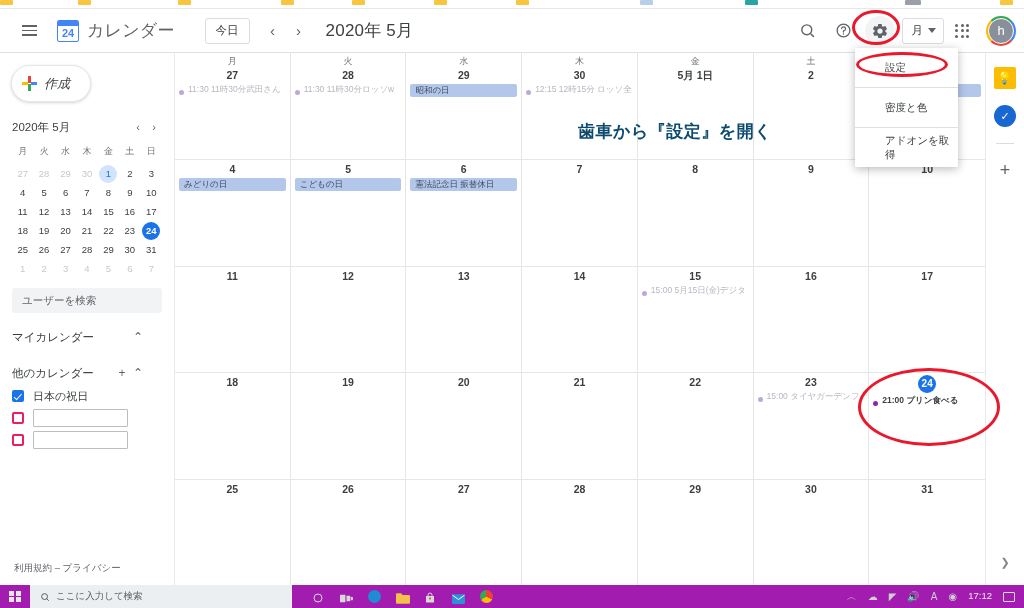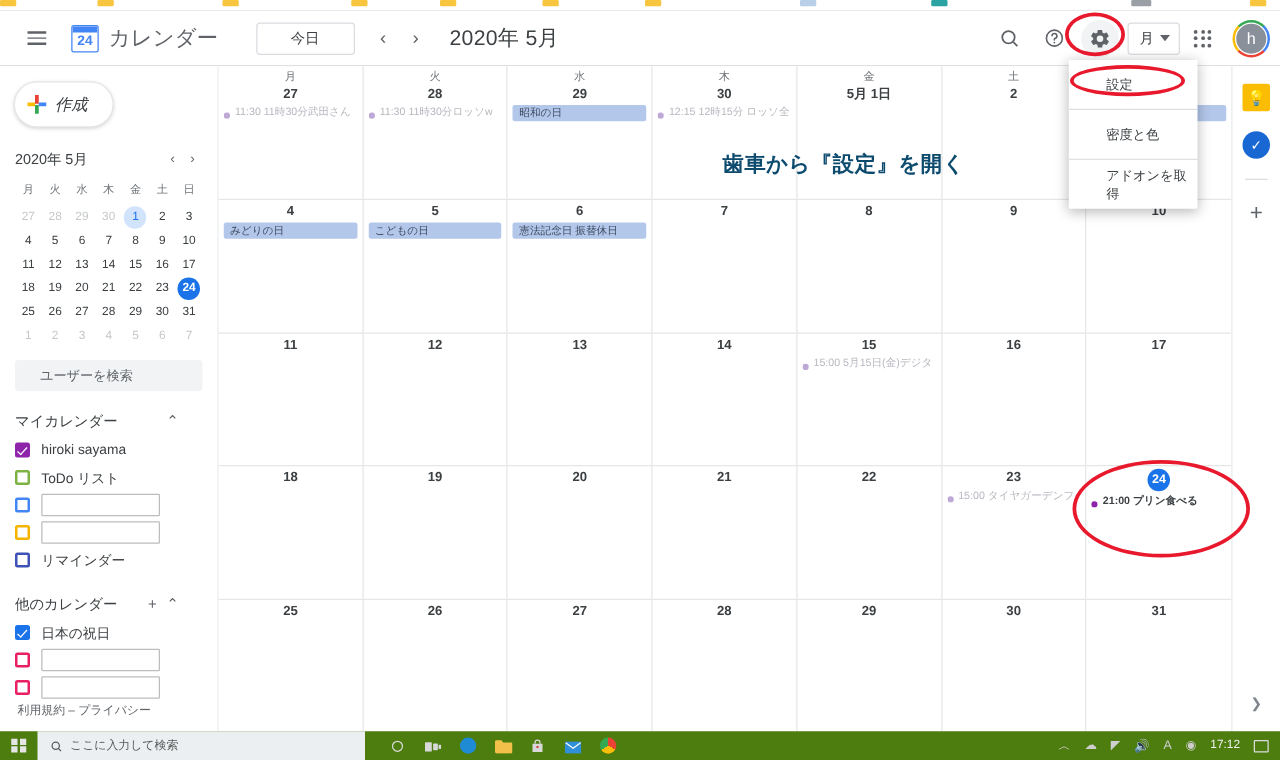--- a/index.html
+++ b/index.html
@@ -44,21 +44,21 @@
     background: #4285f4;
   }
   .logo-num {
     font-size: 11px; font-weight: bold; color: #4285f4; line-height: 1;
     position: relative; z-index: 2; padding-bottom: 2px;
   }
   .app-title {
     font-size: 17px; color: #5f6368; margin-left: 8px; letter-spacing: .2px;
   }
   .today-btn {
-    margin-left: 30px; height: 26px; padding: 0 27px; border: 1px solid #dadce0;
+    margin-left: 30px; height: 26px; padding: 0 10px; border: 1px solid #dadce0;
     border-radius: 3px; background: #fff; font-size: 11.5px; color: #3c4043;
     cursor: pointer; display: flex; align-items: center;
   }
   .navarrow {
     width: 26px; height: 26px; display: flex; align-items: center;
     justify-content: center; color: #5f6368; font-size: 15px; cursor: pointer;
     border-radius: 50%;
   }
   .navarrow.first { margin-left: 10px; }
   .period-title {
@@ -126,21 +126,21 @@
     font-size: 9.5px; color: #3c4043; text-align: center; height: 18px;
     line-height: 18px; cursor: pointer; border-radius: 50%;
     margin: 0 auto; width: 18px;
   }
   .mc-day.mute { color: #c5c8cb; }
   .mc-day.sel { background: #d2e3fc; color: #1a73e8; }
   .mc-day.today { background: #1a73e8; color: #fff; font-weight: bold; }
 
   .user-search {
     margin: 10px 12px 0 12px; height: 25px; background: #f1f3f4;
-    border-radius: 3px; display: flex; align-items: center; padding-left: 20px;
+    border-radius: 3px; display: flex; align-items: center; padding-left: 10px;
     font-size: 10.5px; color: #5f6368; cursor: text;
   }
 
   .cal-section { margin: 12px 28px 0 12px; }
   .cs-head { display: flex; align-items: center; height: 24px; }
   .cs-title { font-size: 11.5px; color: #3c4043; flex: 1; }
   .cs-ico { width: 16px; height: 16px; display:flex; align-items:center;
     justify-content:center; color: #5f6368; font-size: 12px; cursor: pointer; }
   .cal-row { display: flex; align-items: center; height: 22px; gap: 9px; }
   .cbox { width: 12px; height: 12px; border-radius: 2px; border: 2px solid;
@@ -232,21 +232,21 @@
     position: absolute; border: 3px solid #e8192c; border-radius: 50%;
     z-index: 55; pointer-events: none; background: transparent;
   }
   .el-gear { left: 852px; top: 10px; width: 48px; height: 35px; }
   .el-settings { left: 856px; top: 52px; width: 92px; height: 25px; }
   .el-event { left: 858px; top: 368px; width: 142px; height: 78px; }
 
   
   .taskbar {
     position: absolute; bottom: 0; left: 0; width: 1024px; height: 23px;
-    background: #4d7c0f; display: flex; align-items: center;
+    background: #a21caf; display: flex; align-items: center;
   }
   .tb-start { width: 30px; display: flex; align-items: center;
     justify-content: center; }
   .win-logo { display: grid; grid-template-columns: 5px 5px;
     grid-template-rows: 5px 5px; gap: 1.5px; }
   .win-logo i { background: #e6e6e6; display: block; }
   .tb-search {
     width: 262px; height: 23px; background: #eceff1; display: flex;
     align-items: center; gap: 6px; padding-left: 10px;
     font-size: 9.5px; color: #5a5a5a;
@@ -409,42 +409,20 @@
         </div>
     </div>
 
     <div class="user-search">ユーザーを検索</div>
 
     <div class="cal-section">
       <div class="cs-head">
         <div class="cs-title">マイカレンダー</div>
         <div class="cs-ico">⌃</div>
       </div>
-      <div id="my-cal-list">
-          <div class="cal-row">
-            <div class="cbox checked" style="border-color: rgb(142, 36, 170); background: rgb(142, 36, 170);"></div>
-            <div class="cal-name">hiroki sayama</div>
-          </div>
-          <div class="cal-row">
-            <div class="cbox" style="border-color: rgb(124, 179, 66);"></div>
-            <div class="cal-name">ToDo リスト</div>
-          </div>
-          <div class="cal-row">
-            <div class="cbox" style="border-color: rgb(66, 133, 244);"></div>
-            <div class="redact-box" style="width: 95px; height: 18px;"></div>
-          </div>
-          <div class="cal-row">
-            <div class="cbox" style="border-color: rgb(244, 180, 0);"></div>
-            <div class="redact-box" style="width: 95px; height: 18px;"></div>
-          </div>
-          <div class="cal-row">
-            <div class="cbox" style="border-color: rgb(63, 81, 181);"></div>
-            <div class="cal-name">リマインダー</div>
-          </div>
-        </div>
     </div>
 
     <div class="cal-section">
       <div class="cs-head">
         <div class="cs-title">他のカレンダー</div>
         <div class="cs-ico">+</div>
         <div class="cs-ico">⌃</div>
       </div>
       <div id="other-cal-list">
           <div class="cal-row">

